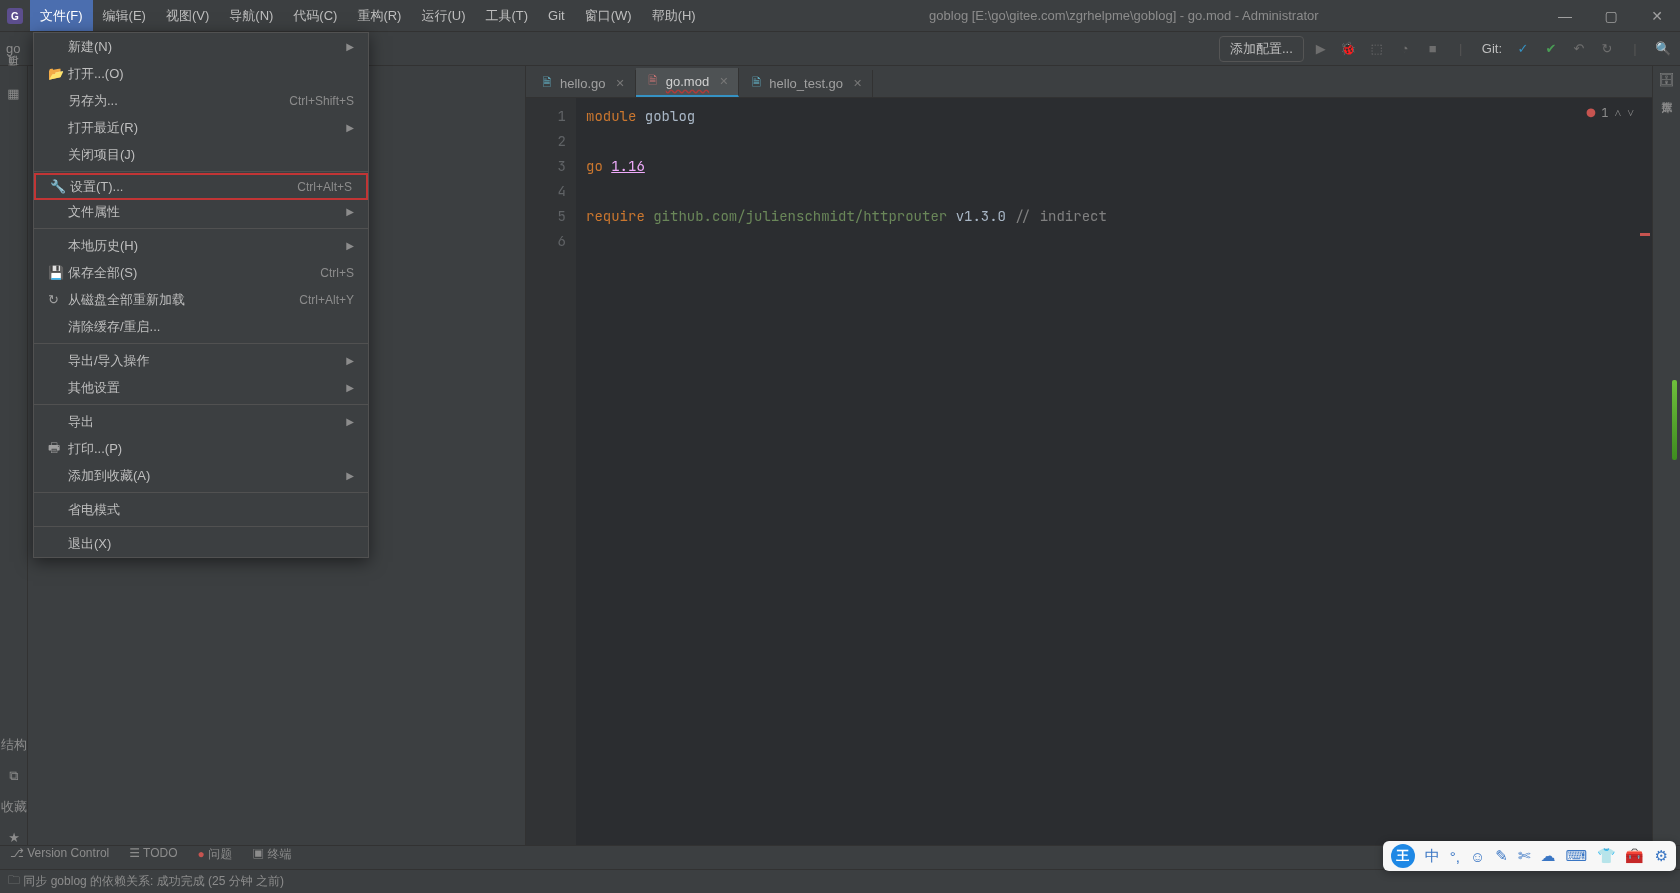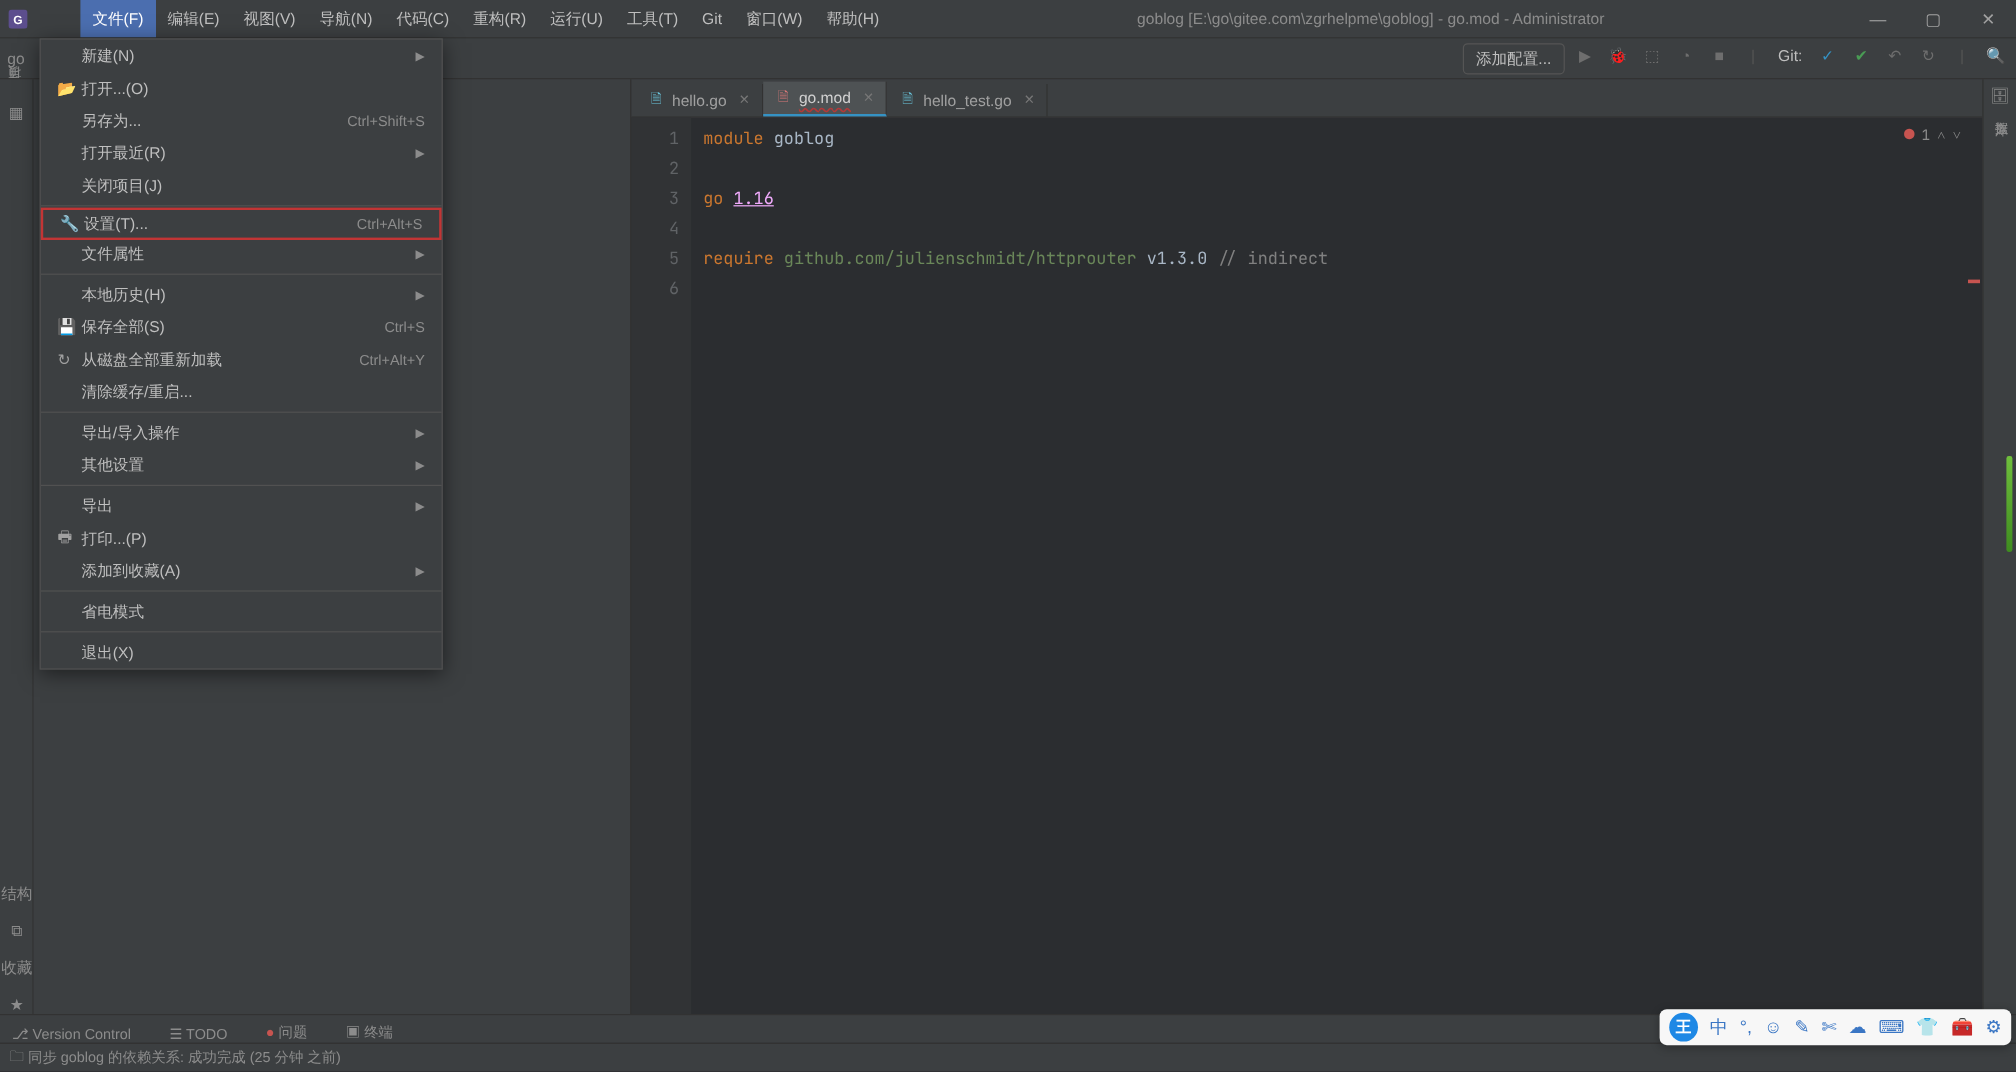--- a/index.html
+++ b/index.html
@@ -26,21 +26,20 @@
       display: flex;
       justify-content: center;
       align-items: center;
       color: #a487d0;
       font-weight: bold;
       font-size: 14px;
     }
     .menu-bar {
       display: flex;
       height: 100%;
-      margin-left: 37px;
     }
     .menu-item {
       padding: 0 10px;
       display: flex;
       align-items: center;
       cursor: pointer;
       color: #bfbfbf;
     }
     .menu-item.active {
       background: #4b6eaf;
@@ -74,21 +73,21 @@
       padding: 0 6px;
     }
     .nav-left {
       display: flex;
       align-items: center;
       color: #8c8c8c;
     }
     .nav-right {
       margin-left: auto;
       display: flex;
-      align-items: flex-start;
+      align-items: center;
       gap: 6px;
     }
     .add-config {
       border: 1px solid #555;
       border-radius: 4px;
       padding: 3px 10px;
       color: #bfbfbf;
       background: #3c3f41;
       font-size: 13px;
     }
@@ -281,23 +280,23 @@
     .dd-item.highlight-box {
       border: 2px solid #c23535;
       margin: -2px 0;
     }
     
     .tool-window-bar {
       height: 24px;
       background: #3c3f41;
       border-top: 1px solid #323232;
       display: flex;
-      align-items: flex-end;
+      align-items: flex-start;
       padding: 0 10px;
-      gap: 32px;
+      gap: 20px;
       font-size: 12px;
       color: #8c8c8c;
     }
     .twb-right { margin-left: auto; display:flex; align-items:center; gap:8px;}
     .status-bar {
       height: 24px;
       background: #3c3f41;
       border-top: 1px solid #323232;
       display: flex;
       align-items: center;

